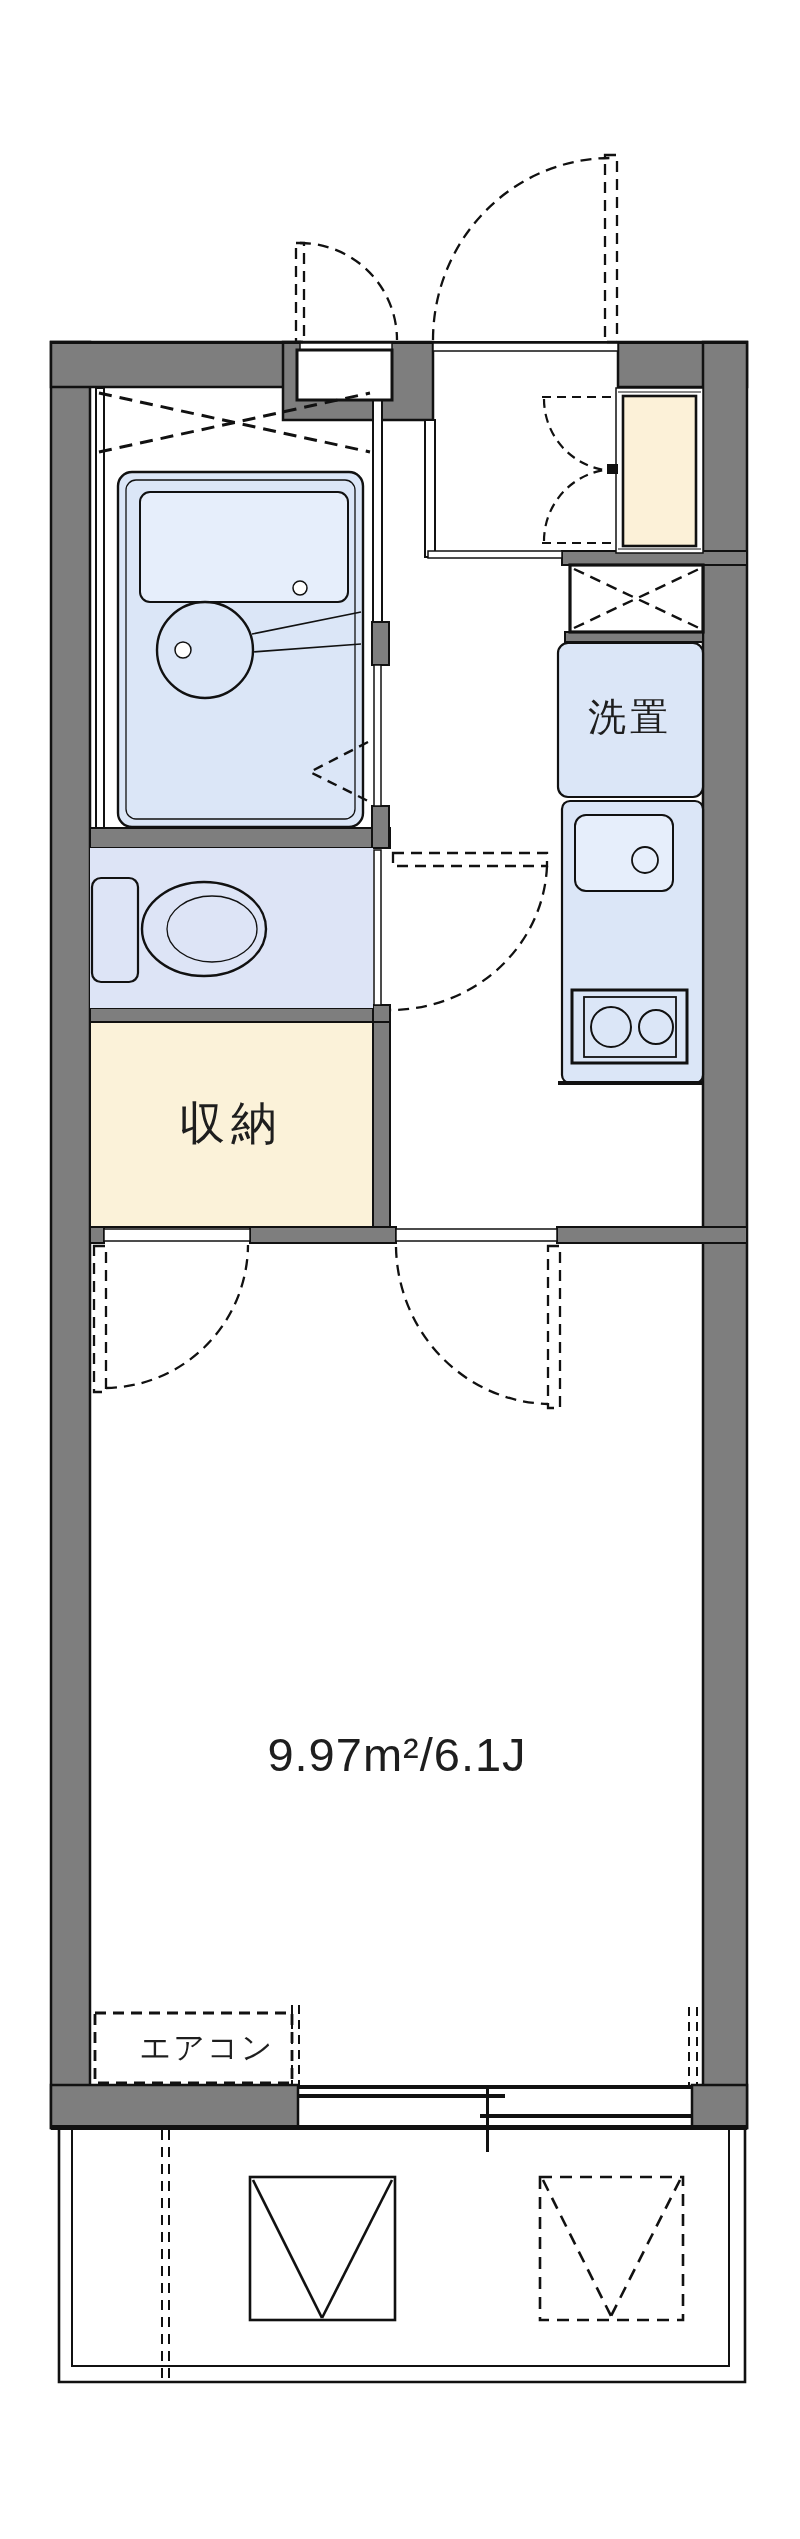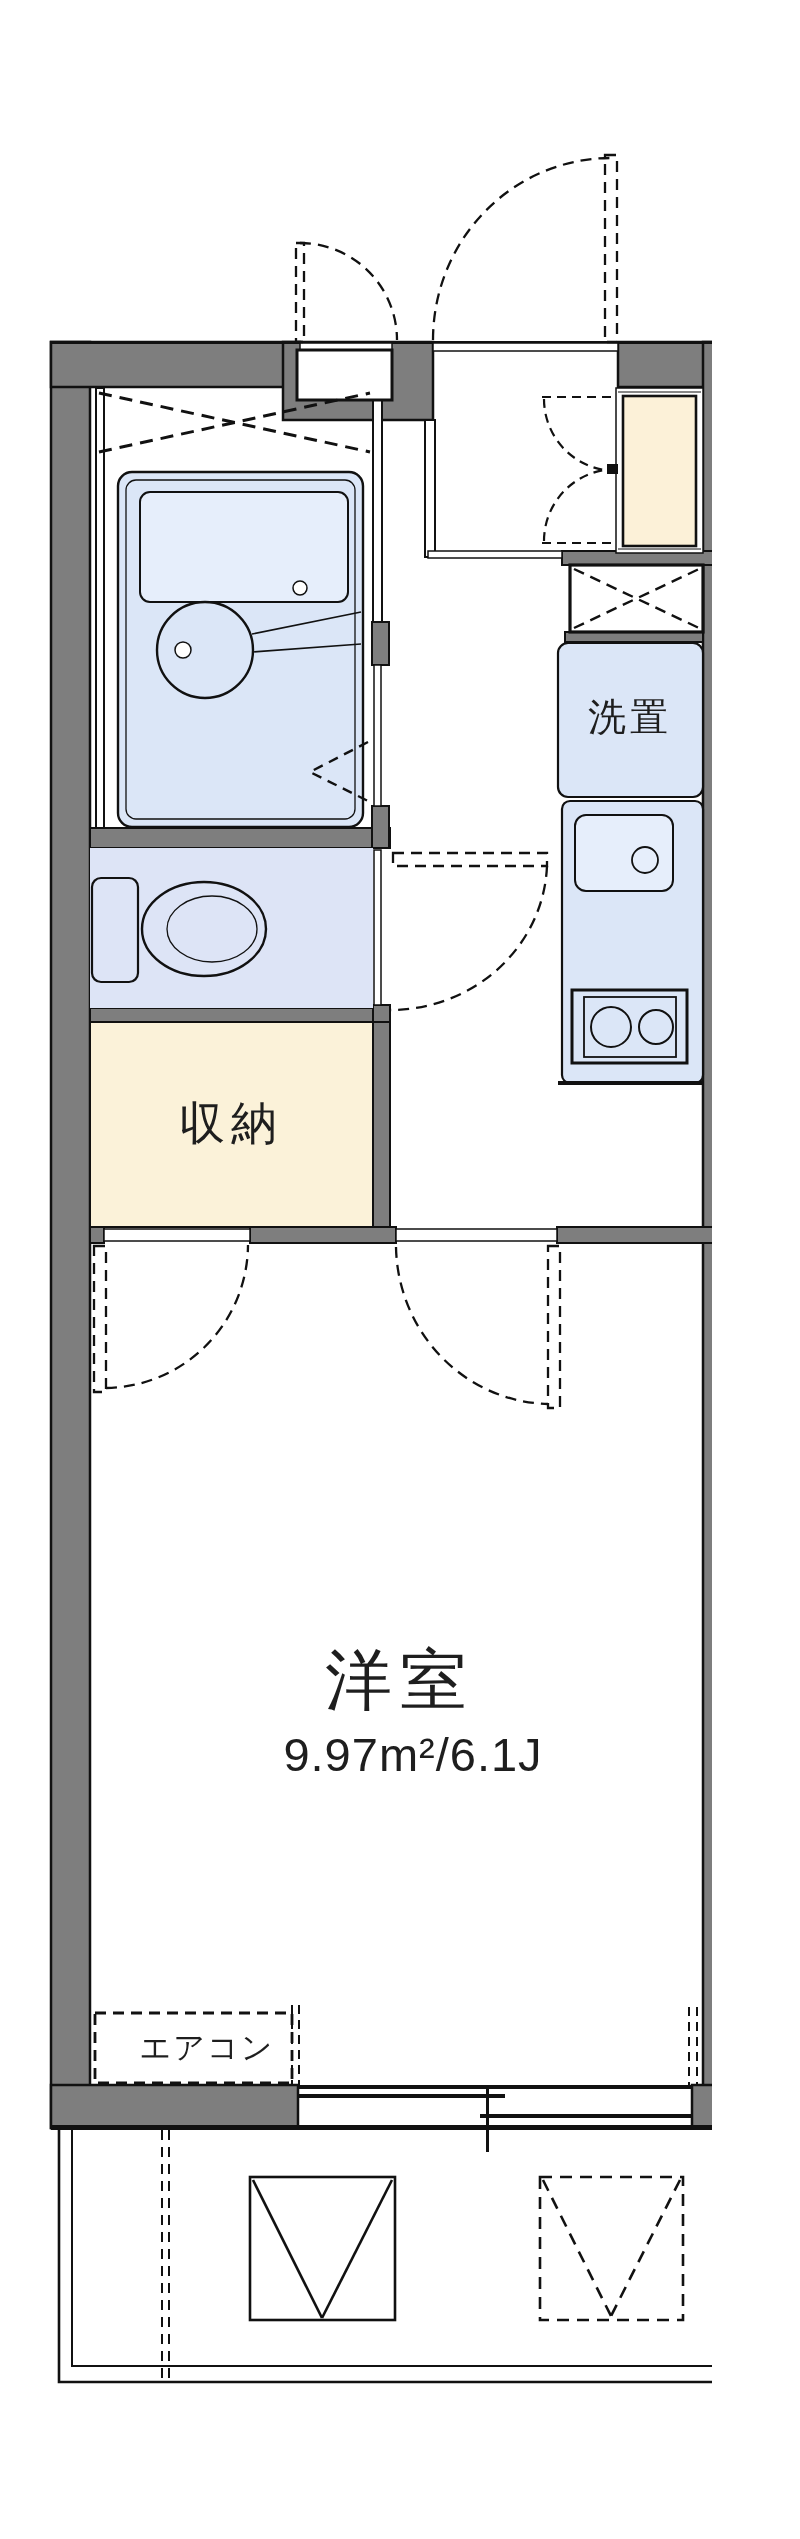--- a/index.html
+++ b/index.html
@@ -1,24 +1,24 @@
 <!DOCTYPE html>
 <html><head>
 <meta charset="utf-8">
 <style>
   html,body{margin:0;padding:0;background:#ffffff;}
-  #stage{position:relative;width:712px;height:2539px;background:#ffffff;overflow:hidden;
+  #stage{position:relative;width:800px;height:2539px;background:#ffffff;overflow:hidden;
          font-family:"Liberation Sans", sans-serif;}
   #plan-svg{position:absolute;left:0;top:0;}
   .lbl{position:absolute;transform:translate(-50%,-50%);white-space:nowrap;
        color:#1e1e1e;font-family:"Liberation Sans", sans-serif;line-height:1;}
   .lbl-laundry{font-size:38px;letter-spacing:4px;}
   .lbl-storage{font-size:46px;letter-spacing:6px;}
   .lbl-room{font-size:67px;letter-spacing:8px;}
-  .lbl-size{font-size:47px;letter-spacing:1px;margin-left:16px;}
+  .lbl-size{font-size:47px;letter-spacing:1px;}
   .lbl-aircon{font-size:31px;letter-spacing:2px;}
 </style>
 </head>
 <body>
 
 <div id="stage">
 <svg id="plan-svg" width="800" height="2539" viewBox="0 0 800 2539">
 
   <g fill="#7e7e7e" stroke="#111111" stroke-width="2.5">
     <rect x="51" y="342" width="39" height="1786"></rect>
@@ -162,16 +162,15 @@
     <g stroke-width="2.6" stroke-dasharray="12 8">
       <rect x="540" y="2177" width="143" height="143" fill="none"></rect>
       <line x1="543" y1="2180" x2="611" y2="2316"></line>
       <line x1="680" y1="2180" x2="611" y2="2316"></line>
     </g>
   </g>
 </svg>
 
   <div class="lbl lbl-laundry" style="left:630px;top:717px;">洗置</div>
   <div class="lbl lbl-storage" style="left:231px;top:1123px;">収納</div>
-  <div class="lbl lbl-room" style="left:400px;top:1679px;">洋室</div>
   <div class="lbl lbl-size" style="left:397px;top:1754px;">9.97m²/6.1J</div>
   <div class="lbl lbl-aircon" style="left:193px;top:2047px;margin-left:14px;">エアコン</div>
 </div>
 
 </body></html>

